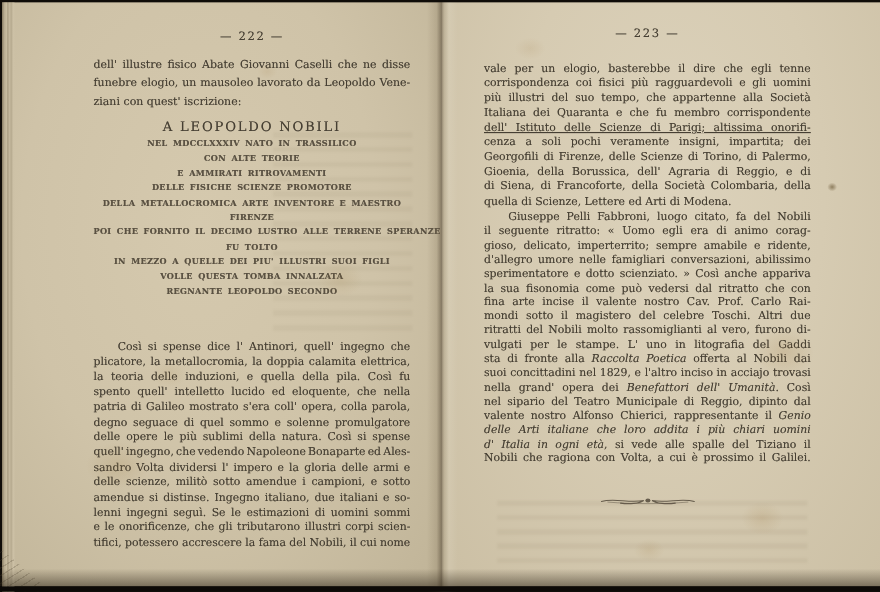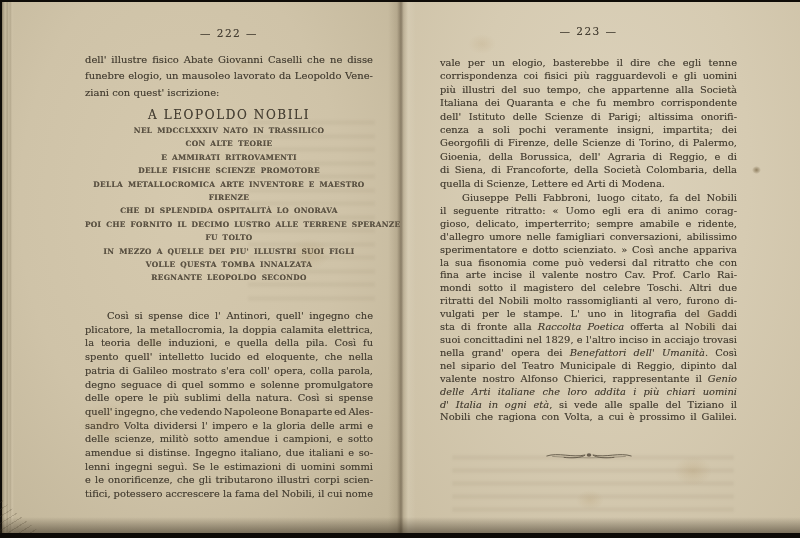--- a/index.html
+++ b/index.html
@@ -106,21 +106,20 @@
       <div class="tline"><span class="tinner"><span>ziani con quest' iscrizione:</span></span></div>
     </div>
   <div class="txt epitaph-title">A LEOPOLDO NOBILI</div>
   <div class="txt epitaph">
       <div class="tline"><span class="tinner"><span>NEL MDCCLXXXIV NATO IN TRASSILICO</span></span></div>
       <div class="tline"><span class="tinner"><span>CON ALTE TEORIE</span></span></div>
       <div class="tline"><span class="tinner"><span>E AMMIRATI RITROVAMENTI</span></span></div>
       <div class="tline"><span class="tinner"><span>DELLE FISICHE SCIENZE PROMOTORE</span></span></div>
       <div class="tline"><span class="tinner"><span>DELLA METALLOCROMICA ARTE INVENTORE E MAESTRO</span></span></div>
       <div class="tline"><span class="tinner"><span>FIRENZE</span></span></div>
-      <div class="tline"><span class="tinner"><span>CHE DI SPLENDIDA OSPITALITÀ LO ONORAVA</span></span></div>
       <div class="tline"><span class="tinner"><span>POI CHE FORNITO IL DECIMO LUSTRO ALLE TERRENE SPERANZE</span></span></div>
       <div class="tline"><span class="tinner"><span>FU TOLTO</span></span></div>
       <div class="tline"><span class="tinner"><span>IN MEZZO A QUELLE DEI PIU' ILLUSTRI SUOI FIGLI</span></span></div>
       <div class="tline"><span class="tinner"><span>VOLLE QUESTA TOMBA INNALZATA</span></span></div>
       <div class="tline"><span class="tinner"><span>REGNANTE LEOPOLDO SECONDO</span></span></div>
     </div>
   <div class="txt lbody">
       <div class="tline indent"><span class="tinner" style="word-spacing: 2.51953px;"><span>Così si spense dice l' Antinori, quell' ingegno che</span></span></div>
       <div class="tline"><span class="tinner" style="word-spacing: 1.05208px;"><span>plicatore, la metallocromia, la doppia calamita elettrica,</span></span></div>
       <div class="tline"><span class="tinner" style="word-spacing: 3.70312px;"><span>la teoria delle induzioni, e quella della pila. Così fu</span></span></div>
@@ -135,21 +134,21 @@
       <div class="tline"><span class="tinner" style="word-spacing: 1.89258px;"><span>lenni ingegni seguì. Se le estimazioni di uomini sommi</span></span></div>
       <div class="tline"><span class="tinner" style="word-spacing: 0.994141px;"><span>e le onorificenze, che gli tributarono illustri corpi scien-</span></span></div>
       <div class="tline"><span class="tinner" style="word-spacing: -0.0677083px;"><span>tifici, potessero accrescere la fama del Nobili, il cui nome</span></span></div>
     </div>
 
   <div class="txt rp1">
       <div class="tline"><span class="tinner" style="word-spacing: 4.22917px;"><span>vale per un elogio, basterebbe il dire che egli tenne</span></span></div>
       <div class="tline"><span class="tinner" style="word-spacing: 2.9442px;"><span>corrispondenza coi fisici più ragguardevoli e gli uomini</span></span></div>
       <div class="tline"><span class="tinner" style="word-spacing: 3.19727px;"><span>più illustri del suo tempo, che appartenne alla Società</span></span></div>
       <div class="tline"><span class="tinner" style="word-spacing: 3.29464px;"><span>Italiana dei Quaranta e che fu membro corrispondente</span></span></div>
-      <div class="tline"><span class="tinner" style="word-spacing: 4.49107px;"><span>dell' Istituto delle Scienze di Parigi; altissima onorifi-</span></span></div>
+      <div class="tline"><span class="tinner" style="word-spacing: 4.49107px; text-decoration: underline;"><span>dell' Istituto delle Scienze di Parigi; altissima onorifi-</span></span></div>
       <div class="tline"><span class="tinner" style="word-spacing: 5.77679px;"><span>cenza a soli pochi veramente insigni, impartita; dei</span></span></div>
       <div class="tline"><span class="tinner" style="word-spacing: 1.29688px;"><span>Georgofili di Firenze, delle Scienze di Torino, di Palermo,</span></span></div>
       <div class="tline"><span class="tinner" style="word-spacing: 4px;"><span>Gioenia, della Borussica, dell' Agraria di Reggio, e di</span></span></div>
       <div class="tline"><span class="tinner" style="word-spacing: 2.20312px;"><span>di Siena, di Francoforte, della Società Colombaria, della</span></span></div>
       <div class="tline"><span class="tinner"><span>quella di Scienze, Lettere ed Arti di Modena.</span></span></div>
     </div>
   <div class="txt rp2">
       <div class="tline indent"><span class="tinner" style="word-spacing: 3.15625px;"><span>Giuseppe Pelli Fabbroni, luogo citato, fa del Nobili</span></span></div>
       <div class="tline"><span class="tinner" style="word-spacing: 3.85069px;"><span>il seguente ritratto: « Uomo egli era di animo corag-</span></span></div>
       <div class="tline"><span class="tinner" style="word-spacing: 3.09896px;"><span>gioso, delicato, imperterrito; sempre amabile e ridente,</span></span></div>

